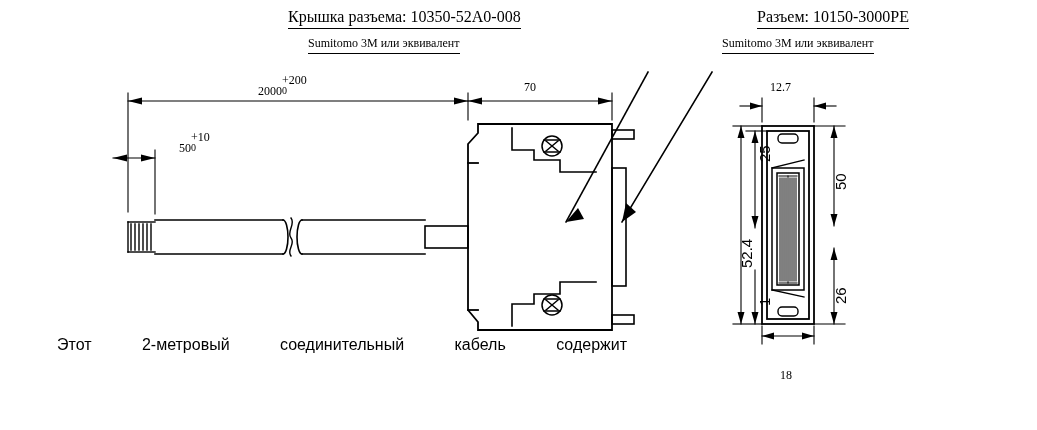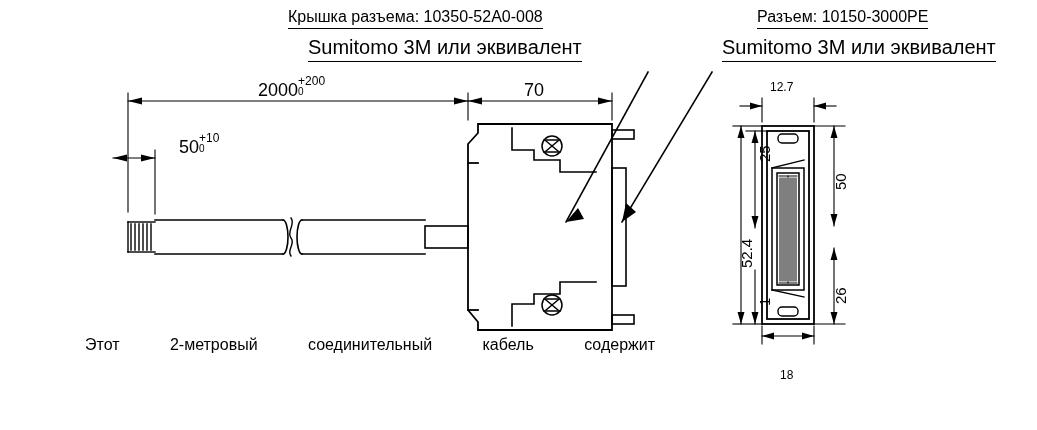--- a/index.html
+++ b/index.html
@@ -14,35 +14,35 @@
   #page {
     position: relative;
     width: 1037px;
     height: 430px;
     overflow: hidden;
     background: #ffffff;
   }
   .lbl {
     position: absolute;
     white-space: nowrap;
-    font-family: Liberation Sans, sans-serif;
+    font-family: Liberation Serif, serif;
     color: #000;
   }
   .callout-title {
     font-size: 16px;
   }
   .callout-sub {
-    font-size: 20px;
+    font-size: 12px;
   }
   .underline {
     border-bottom: 1.5px solid #000;
     padding-bottom: 2px;
   }
   .dim {
-    font-size: 18px;
+    font-size: 12px;
   }
   .dim-small {
     font-size: 12px;
   }
   .tol {
     position: relative;
     display: inline-block;
     font-size: 17px;
     vertical-align: baseline;
   }
@@ -68,21 +68,20 @@
     position: absolute;
     font-size: 15px;
     white-space: nowrap;
     transform-origin: 0 0;
   }
   .note {
     position: absolute;
     font-size: 16px;
     line-height: 30px;
     white-space: nowrap;
-    margin-left: 28px;
   }
   svg { position: absolute; left: 0; top: 0; }
 </style>
 </head>
 <body>
 
 <div id="page">
 
   <svg width="1037" height="430" viewBox="0 0 1037 430">
 

